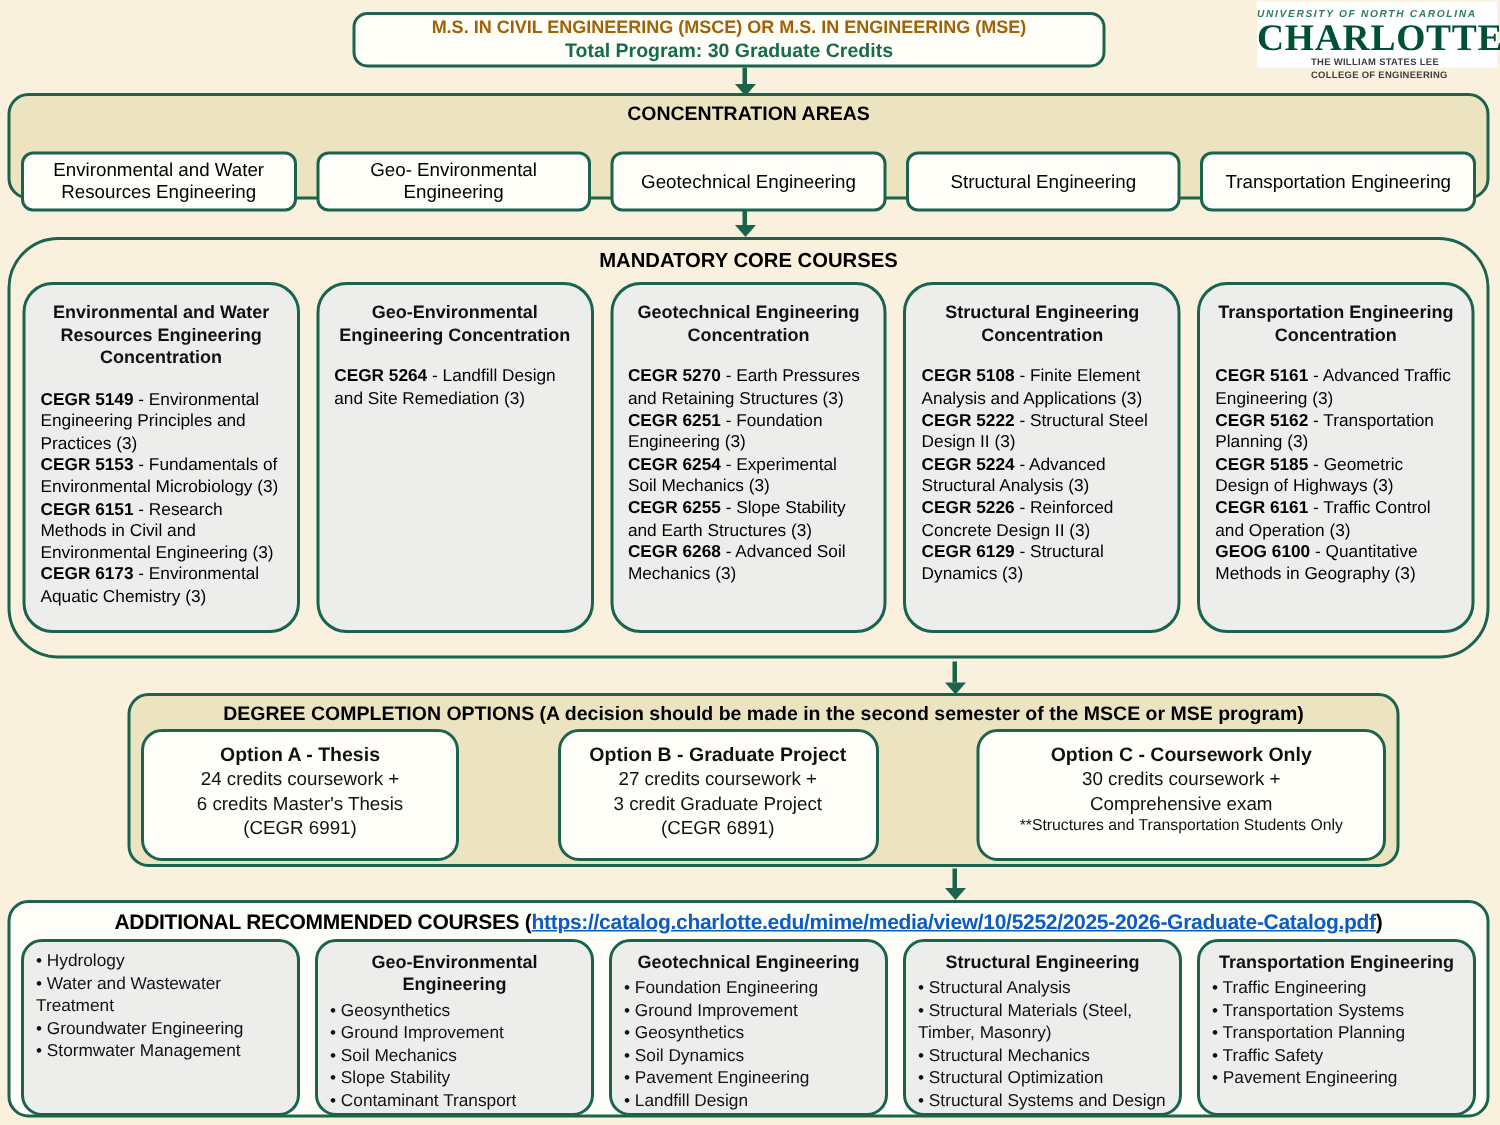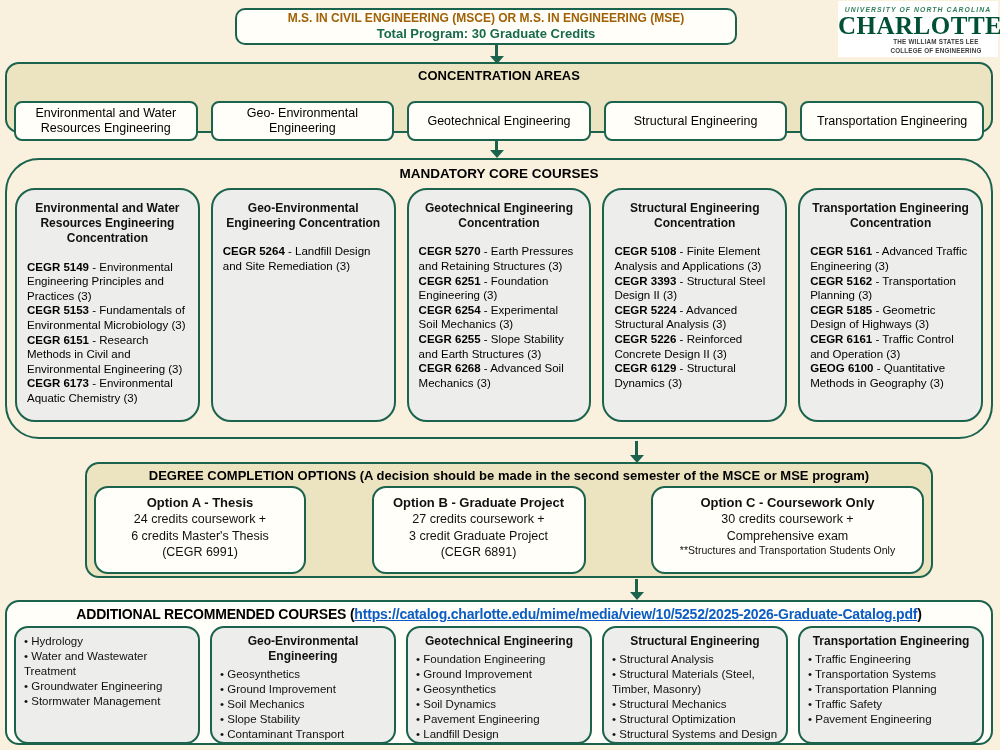--- a/index.html
+++ b/index.html
@@ -12,22 +12,22 @@
   
   .title-box {
     position: absolute; left: 235px; top: 8px; width: 502px; height: 37px;
     background: #fffef8; border: 2.5px solid #1b634d; border-radius: 10px;
     display: flex; flex-direction: column; justify-content: center; text-align: center;
   }
   .title-l1 { color: #a16207; font-weight: bold; font-size: 12px; line-height: 1.25; }
   .title-l2 { color: #176a4e; font-weight: bold; font-size: 13px; line-height: 1.25; }
   
   .logo {
-    position: absolute; right: 2px; top: 1px; width: 160px; height: 56px;
-    background: #ffffff; text-align: center; padding-top: 5px;
+    position: absolute; right: 2px; top: 1px; width: 160px; height: 44px;
+    background: #ffffff; text-align: left; padding-top: 5px;
   }
   .logo-univ {
     color: #2e7d5b; font-size: 6.8px; font-weight: bold; font-style: italic;
     letter-spacing: 1.1px; white-space: nowrap;
   }
   .logo-name {
     font-family: "Liberation Serif", serif; color: #005035; font-weight: bold;
     font-size: 25px; line-height: 1.0; letter-spacing: 0.5px;
   }
   .logo-college { color: #3d3d3d; font-size: 6.3px; font-weight: bold; line-height: 1.35; letter-spacing: 0.2px; padding-left: 36px; }
@@ -159,21 +159,21 @@
             <div class="course"><b class="code">CEGR 6251</b><span> - Foundation Engineering (3)</span></div>
             <div class="course"><b class="code">CEGR 6254</b><span> - Experimental Soil Mechanics (3)</span></div>
             <div class="course"><b class="code">CEGR 6255</b><span> - Slope Stability and Earth Structures (3)</span></div>
             <div class="course"><b class="code">CEGR 6268</b><span> - Advanced Soil Mechanics (3)</span></div>
           </div>
       </div>
       <div class="core-box">
         <div class="core-title">Structural Engineering Concentration</div>
         <div class="course-list">
             <div class="course"><b class="code">CEGR 5108</b><span> - Finite Element Analysis and Applications (3)</span></div>
-            <div class="course"><b class="code">CEGR 3393</b><span> - Structural Steel Design II (3)</span></div>
+            <div class="course"><b class="code">CEGR 5222</b><span> - Structural Steel Design II (3)</span></div>
             <div class="course"><b class="code">CEGR 5224</b><span> - Advanced Structural Analysis (3)</span></div>
             <div class="course"><b class="code">CEGR 5226</b><span> - Reinforced Concrete Design II (3)</span></div>
             <div class="course"><b class="code">CEGR 6129</b><span> - Structural Dynamics (3)</span></div>
           </div>
       </div>
       <div class="core-box">
         <div class="core-title">Transportation Engineering Concentration</div>
         <div class="course-list">
             <div class="course"><b class="code">CEGR 5161</b><span> - Advanced Traffic Engineering (3)</span></div>
             <div class="course"><b class="code">CEGR 5162</b><span> - Transportation Planning (3)</span></div>

